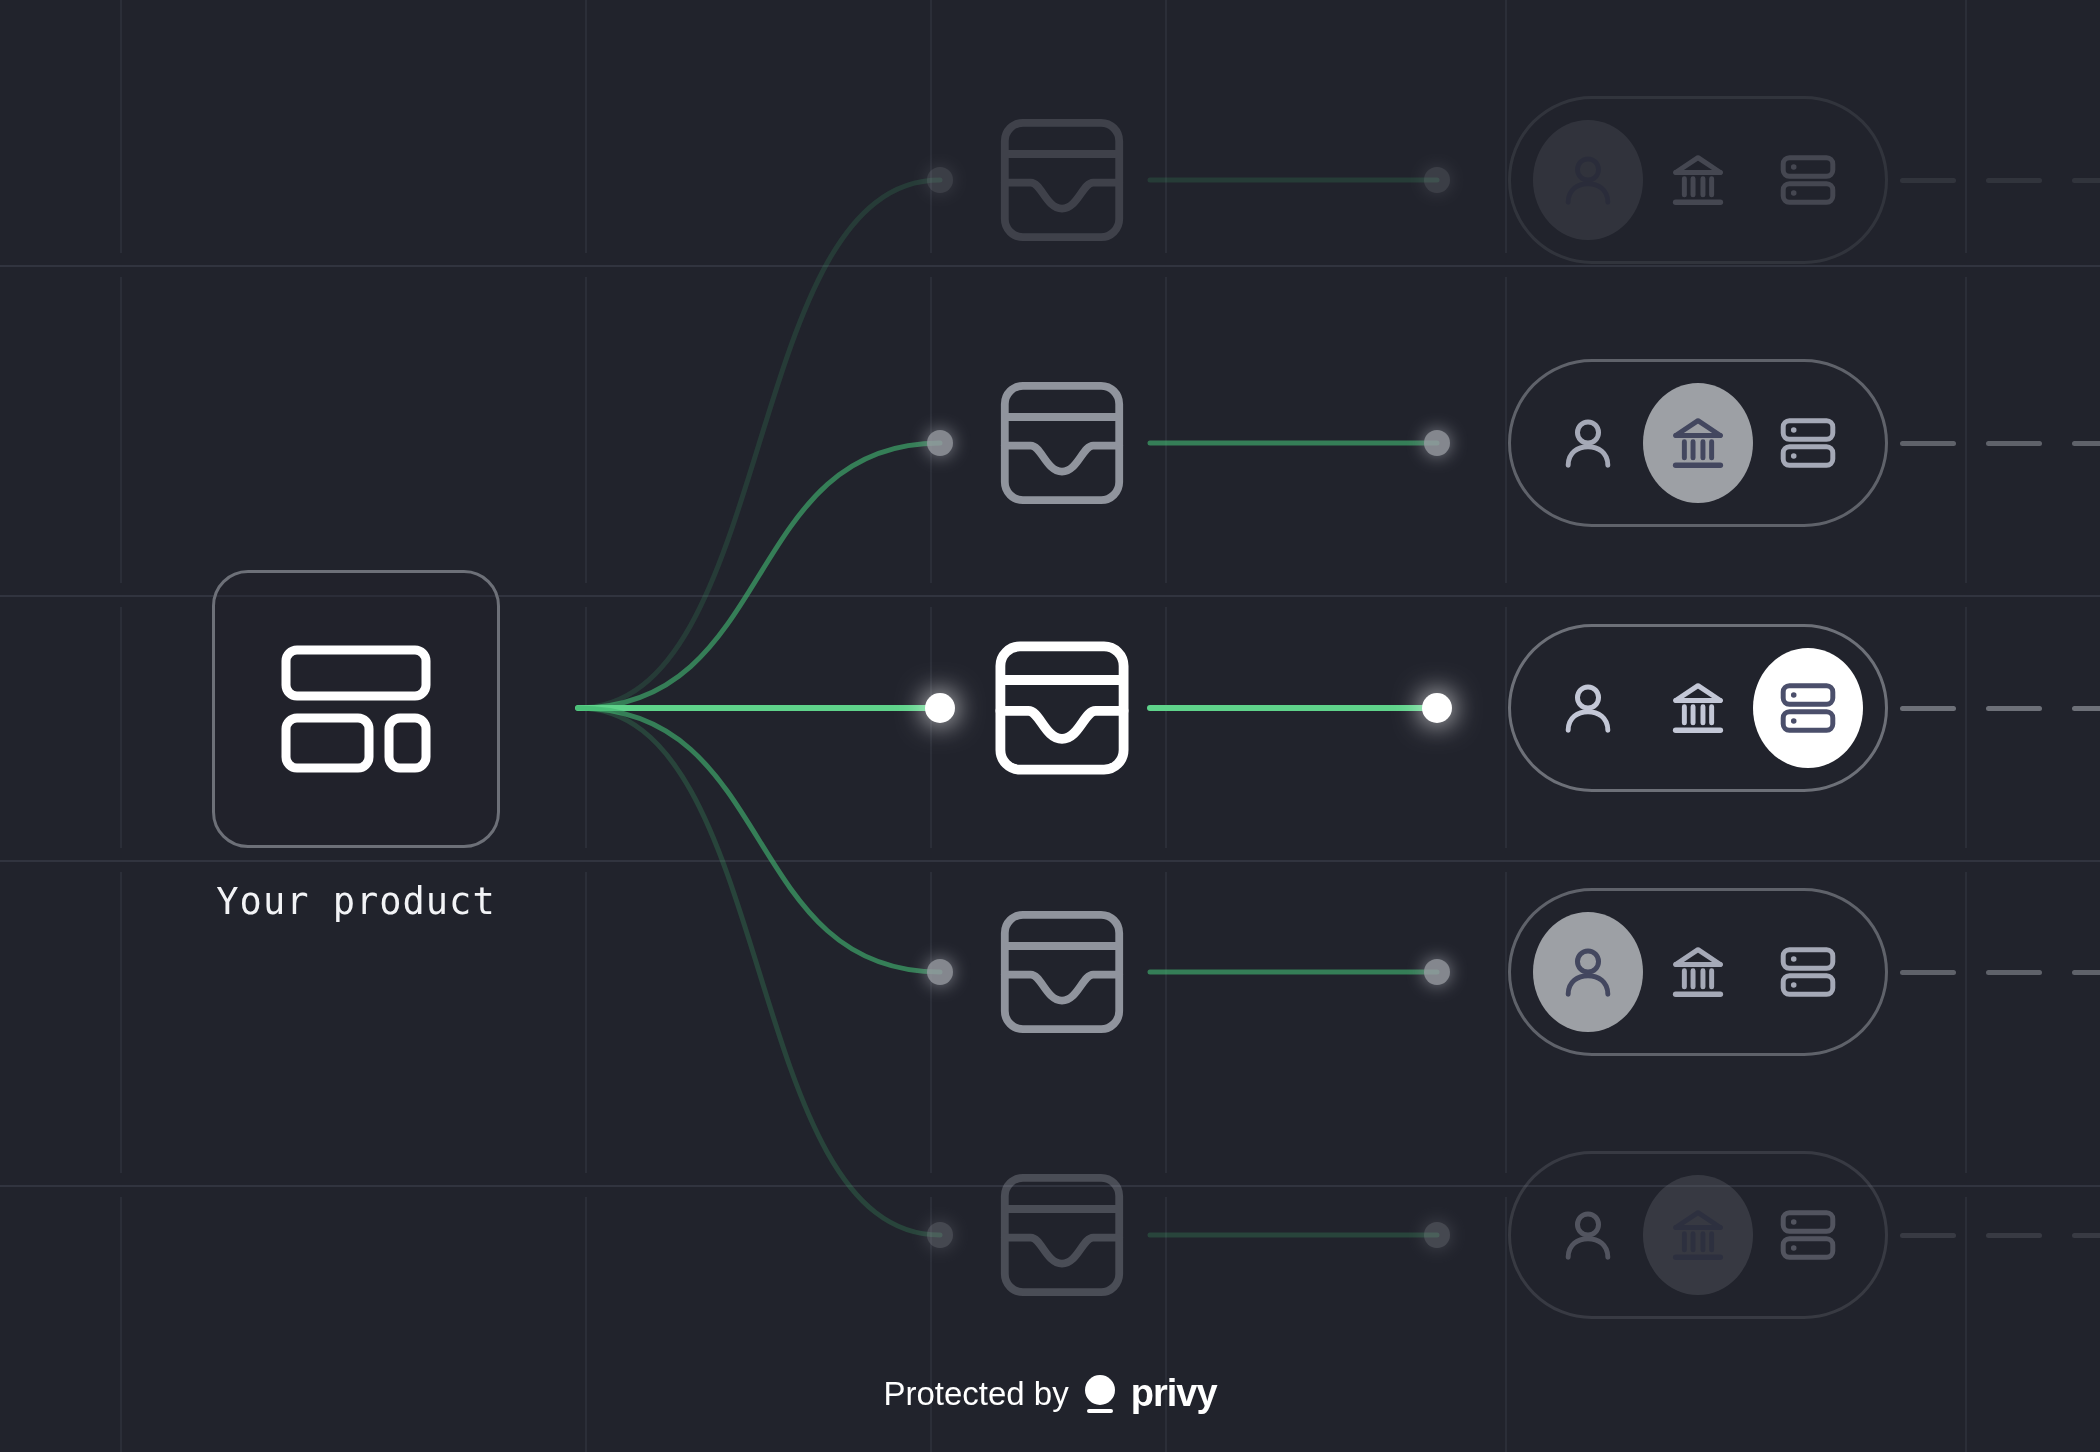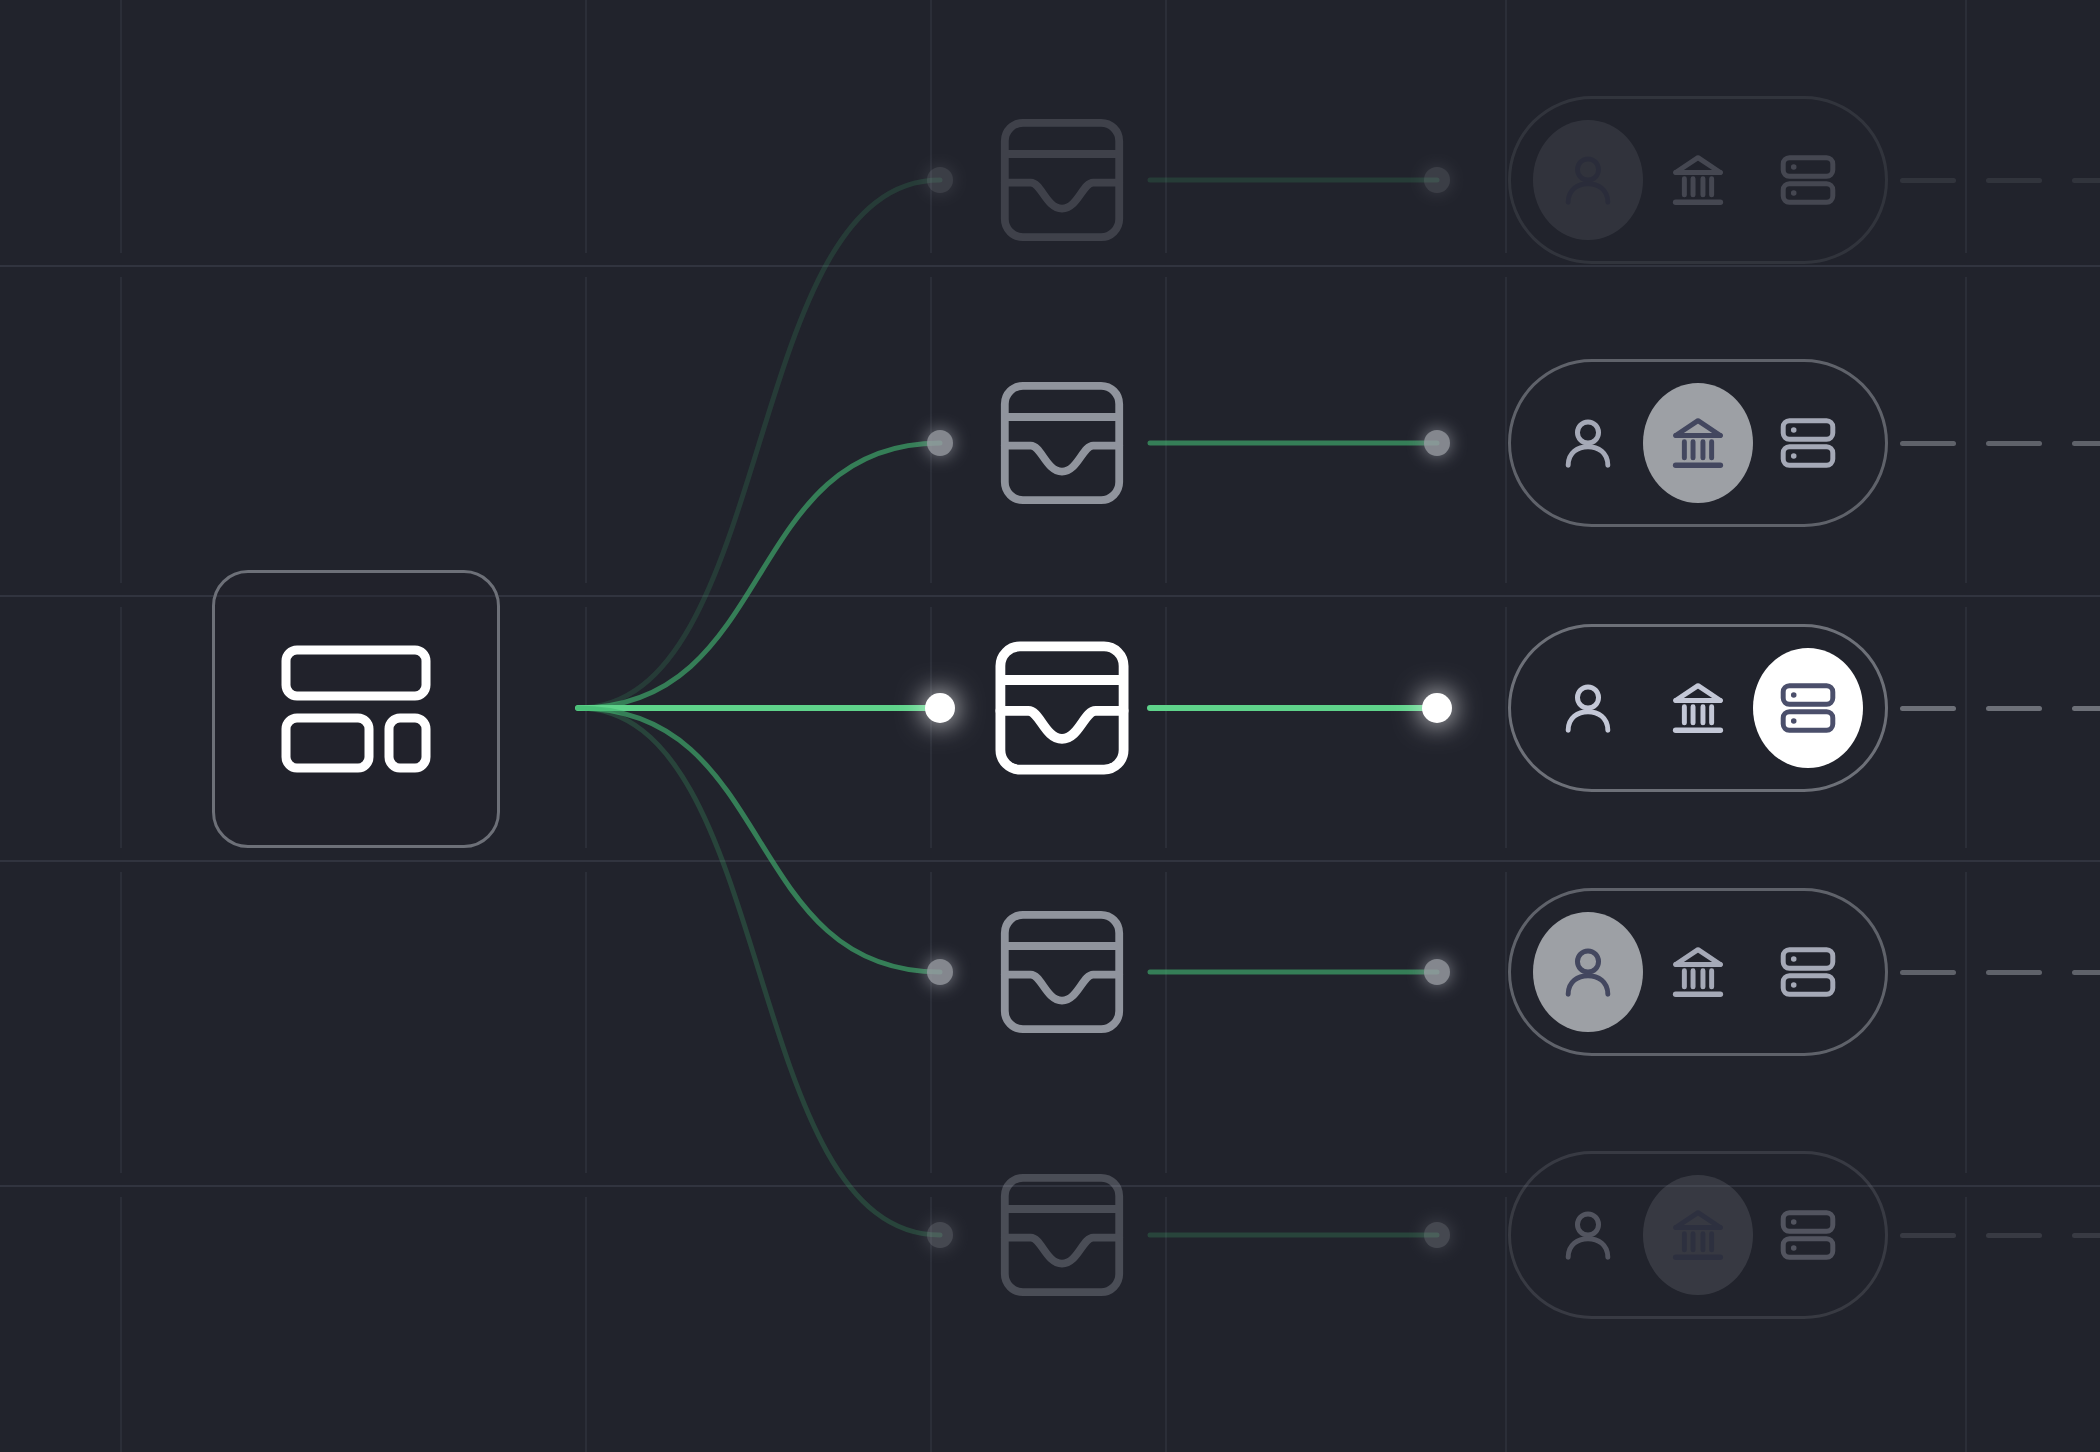--- a/index.html
+++ b/index.html
@@ -364,15 +364,24 @@
       </div>
     </div>
 
   <div class="product-node" style="left:212px; top:570px;">
     <svg width="150" height="128" viewBox="0 0 150 128">
       <rect x="5" y="5" width="140" height="46" rx="11" fill="none" stroke="#ffffff" stroke-width="9"></rect>
       <rect x="5" y="73" width="83" height="50" rx="11" fill="none" stroke="#ffffff" stroke-width="9"></rect>
       <rect x="108" y="73" width="37" height="50" rx="11" fill="none" stroke="#ffffff" stroke-width="9"></rect>
     </svg>
   </div>
-
+  <div class="product-label" style="left:146px; top:880px;">Your product</div>
+
+  <div class="footer" style="top:1372px;">
+    <span class="footer-text">Protected by</span>
+    <span class="privy-mark">
+      <span class="privy-dot"></span>
+      <span class="privy-bar"></span>
+    </span>
+    <span class="privy-word">privy</span>
+  </div>
 
 </div>
 
 </body></html>

